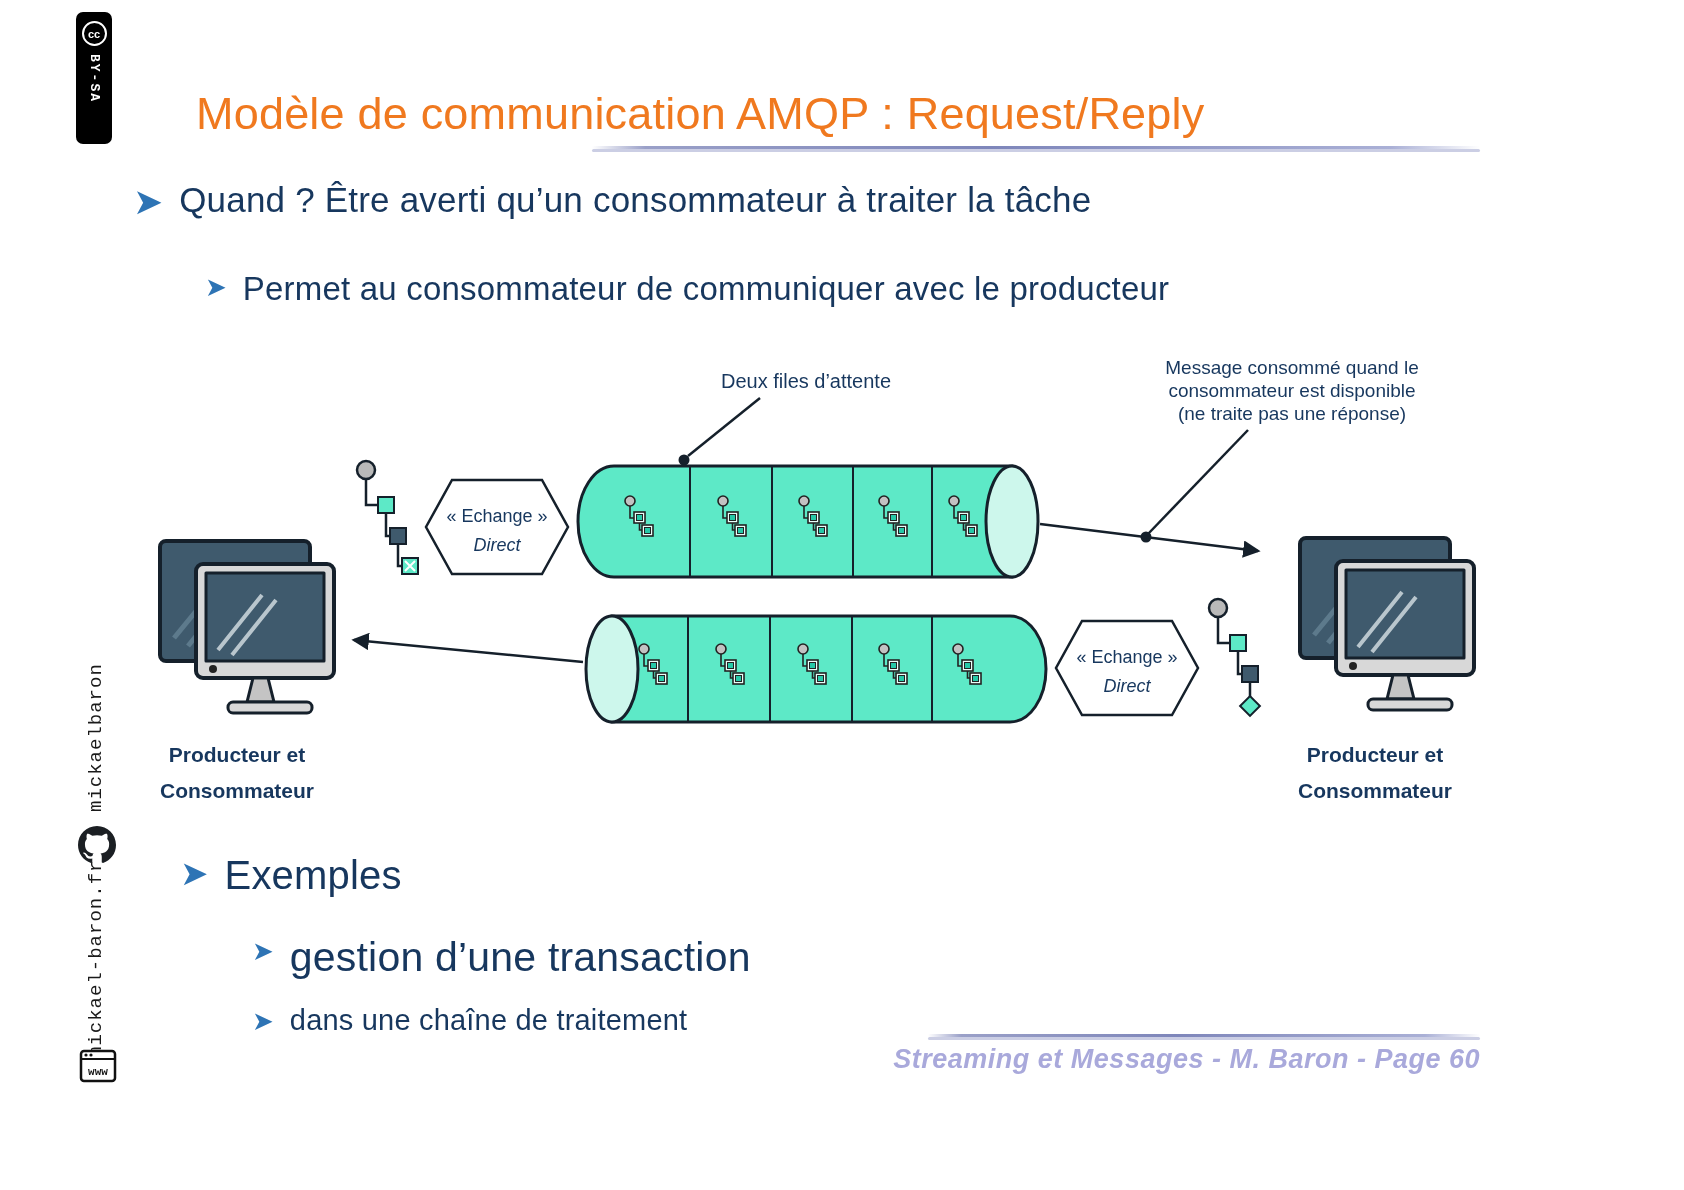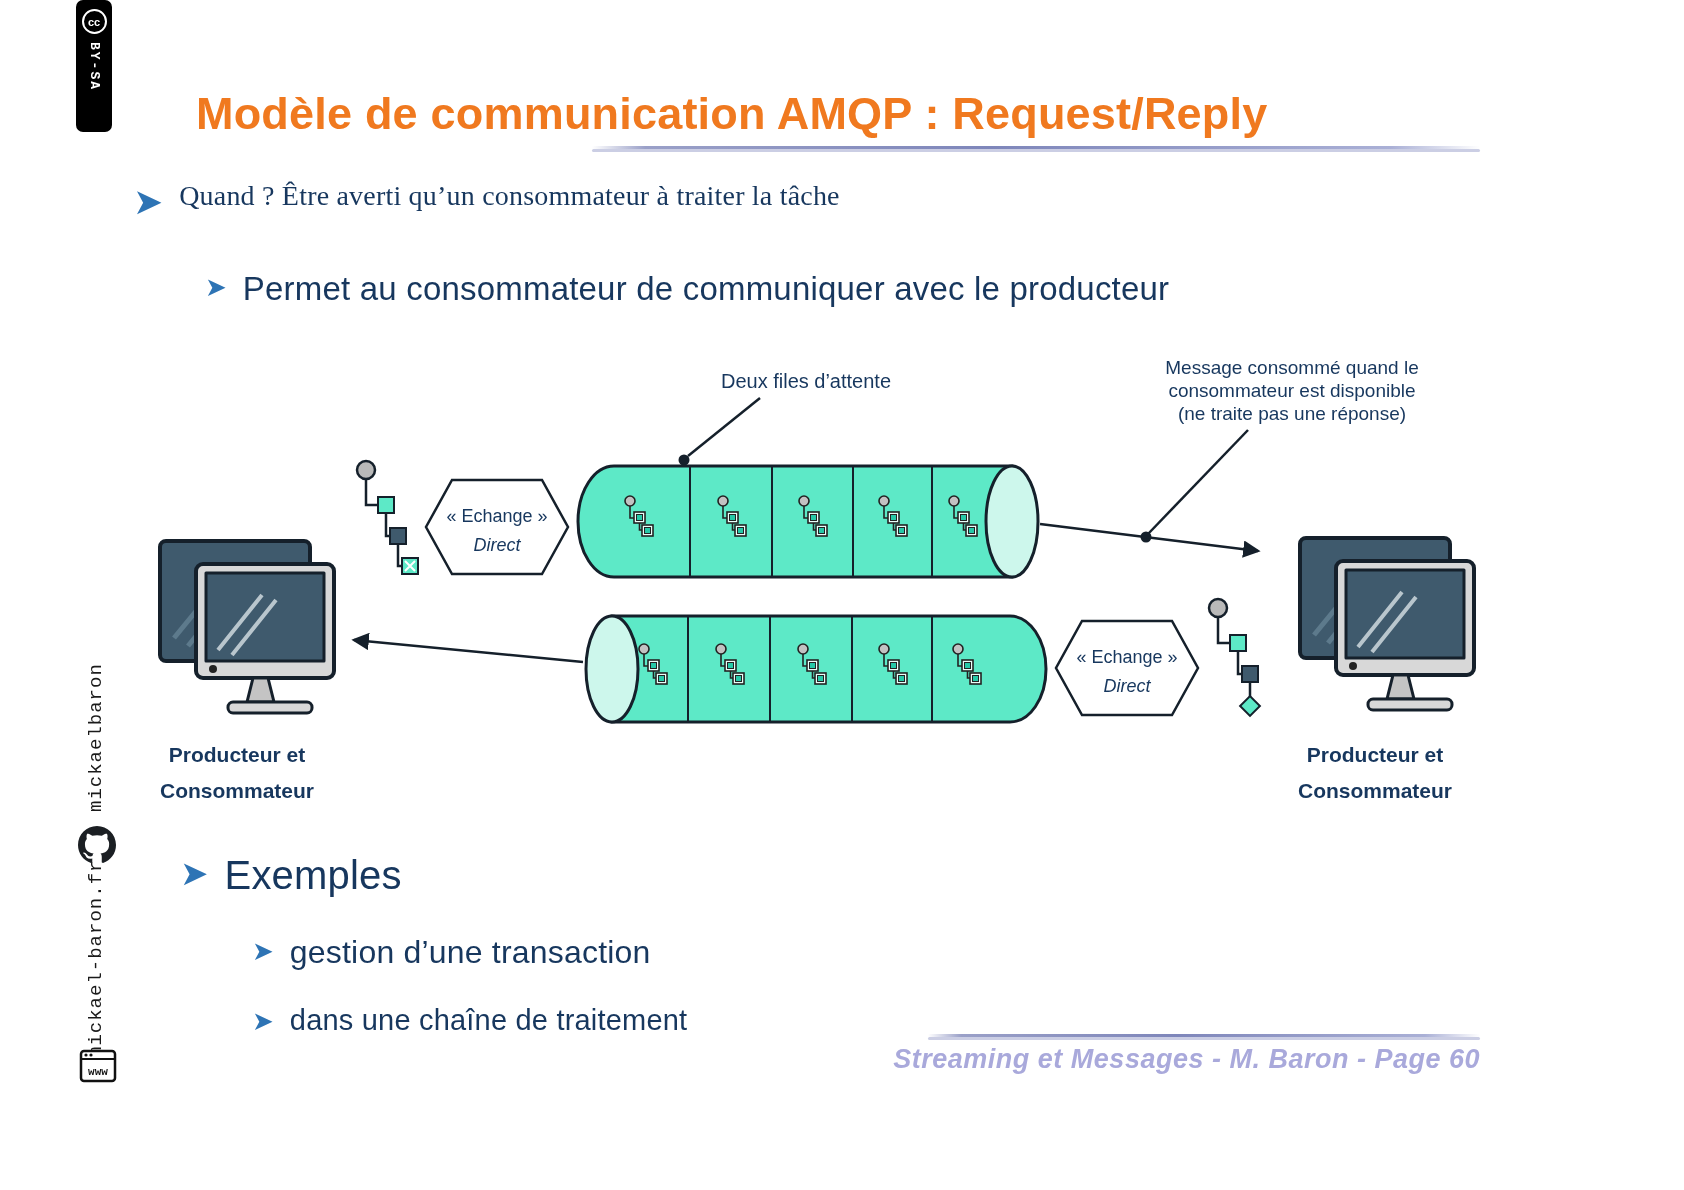--- a/index.html
+++ b/index.html
@@ -2,21 +2,21 @@
 <html style="--accent-orange: #f0791f; --text-navy: #17375e; --bullet-blue: #2e74b5; --queue-teal: #5de9c7; --queue-cap: #cdf7ec; --footer-lavender: #a9a9db; --sketch-dark: #3f5a6d;"><head>
 <meta charset="utf-8">
 <style>
   html,body{margin:0;padding:0;background:#ffffff;}
   .slide{
     position:relative; width:1684px; height:1190px; background:#fff;
     font-family:"Liberation Sans", sans-serif; overflow:hidden;
   }
   
   .cc-badge{
-    position:absolute; left:76px; top:0; width:36px; height:132px;
+    position:absolute; left:76px; top:12px; width:36px; height:132px;
     background:#000; border-radius:7px; display:flex; flex-direction:column;
     align-items:center; padding-top:9px; box-sizing:border-box; gap:8px;
   }
   .cc-circle{
     width:21px; height:21px; border:2px solid #fff; border-radius:50%;
     color:#fff; font-weight:bold; font-size:11px; display:flex;
     align-items:center; justify-content:center;
   }
   .cc-text{
     writing-mode:vertical-rl; color:#fff; font-weight:bold; font-size:13px;
@@ -29,39 +29,39 @@
     letter-spacing:1px; white-space:nowrap;
   }
   .vtext.handle{left:80px; top:652px; height:172px;}
   .vtext.website{left:80px; top:874px; height:170px;}
   .gh-icon{position:absolute; left:78px; top:826px; width:38px; height:38px;}
   .www-icon{position:absolute; left:79px; top:1048px; width:38px; height:36px;}
 
   
   .title{
     position:absolute; left:196px; top:58px; width:1300px;
-    font-size:45px; font-weight:bold; color:var(--accent-orange,#f0791f);
+    font-size:45px; font-weight:normal; color:var(--accent-orange,#f0791f);
     letter-spacing:.2px;
   }
   .deco-line{
     position:absolute; height:3px; border-radius:2px;
     background:linear-gradient(90deg, rgba(150,156,205,0), #9aa0c8 6%, #7e86ba 45%, #aab0d6 90%, rgba(150,156,205,0));
     box-shadow:0 3px 0 rgba(140,146,195,.45);
   }
   .deco-top{left:592px; top:146px; width:888px;}
   .deco-bottom{left:928px; top:1034px; width:552px;}
 
   
   .bullet{position:absolute; display:flex; align-items:flex-start; gap:16px; color:var(--text-navy,#17375e);}
   .bullet .arr{color:var(--bullet-blue,#2e74b5); line-height:1; transform:translateY(4px);}
   .bullet .txt{line-height:1.15; letter-spacing:.2px; white-space:nowrap;}
-  .b1{left:133px; top:180px;} .b1 .arr{font-size:36px;} .b1 .txt{font-size:28px;font-family:Liberation Serif, serif;}
+  .b1{left:133px; top:180px;} .b1 .arr{font-size:36px;} .b1 .txt{font-size:35px;}
   .b2{left:205px; top:270px;} .b2 .arr{font-size:26px;} .b2 .txt{font-size:33px;text-align:center;}
   .bex{left:180px; top:852px;} .bex .arr{font-size:34px;} .bex .txt{font-size:40px;}
-  .be1{left:252px; top:934px;} .be1 .arr{font-size:26px;} .be1 .txt{font-size:32px;}
+  .be1{left:252px; top:934px;} .be1 .arr{font-size:26px;} .be1 .txt{font-size:41px;}
   .be2{left:252px; top:1004px;} .be2 .arr{font-size:26px;} .be2 .txt{font-size:29px;}
 
   
   .diagram{position:absolute; left:0; top:330px; width:1684px; height:500px;}
   .diagram text{font-family:"Liberation Sans", sans-serif; fill:var(--text-navy,#17375e);}
   .sq-teal{fill:#5de9c7; stroke:#15202b; stroke-width:2;}
   .sq-dark{fill:#3f5a6d; stroke:#15202b; stroke-width:2;}
 
   
   .footer{

